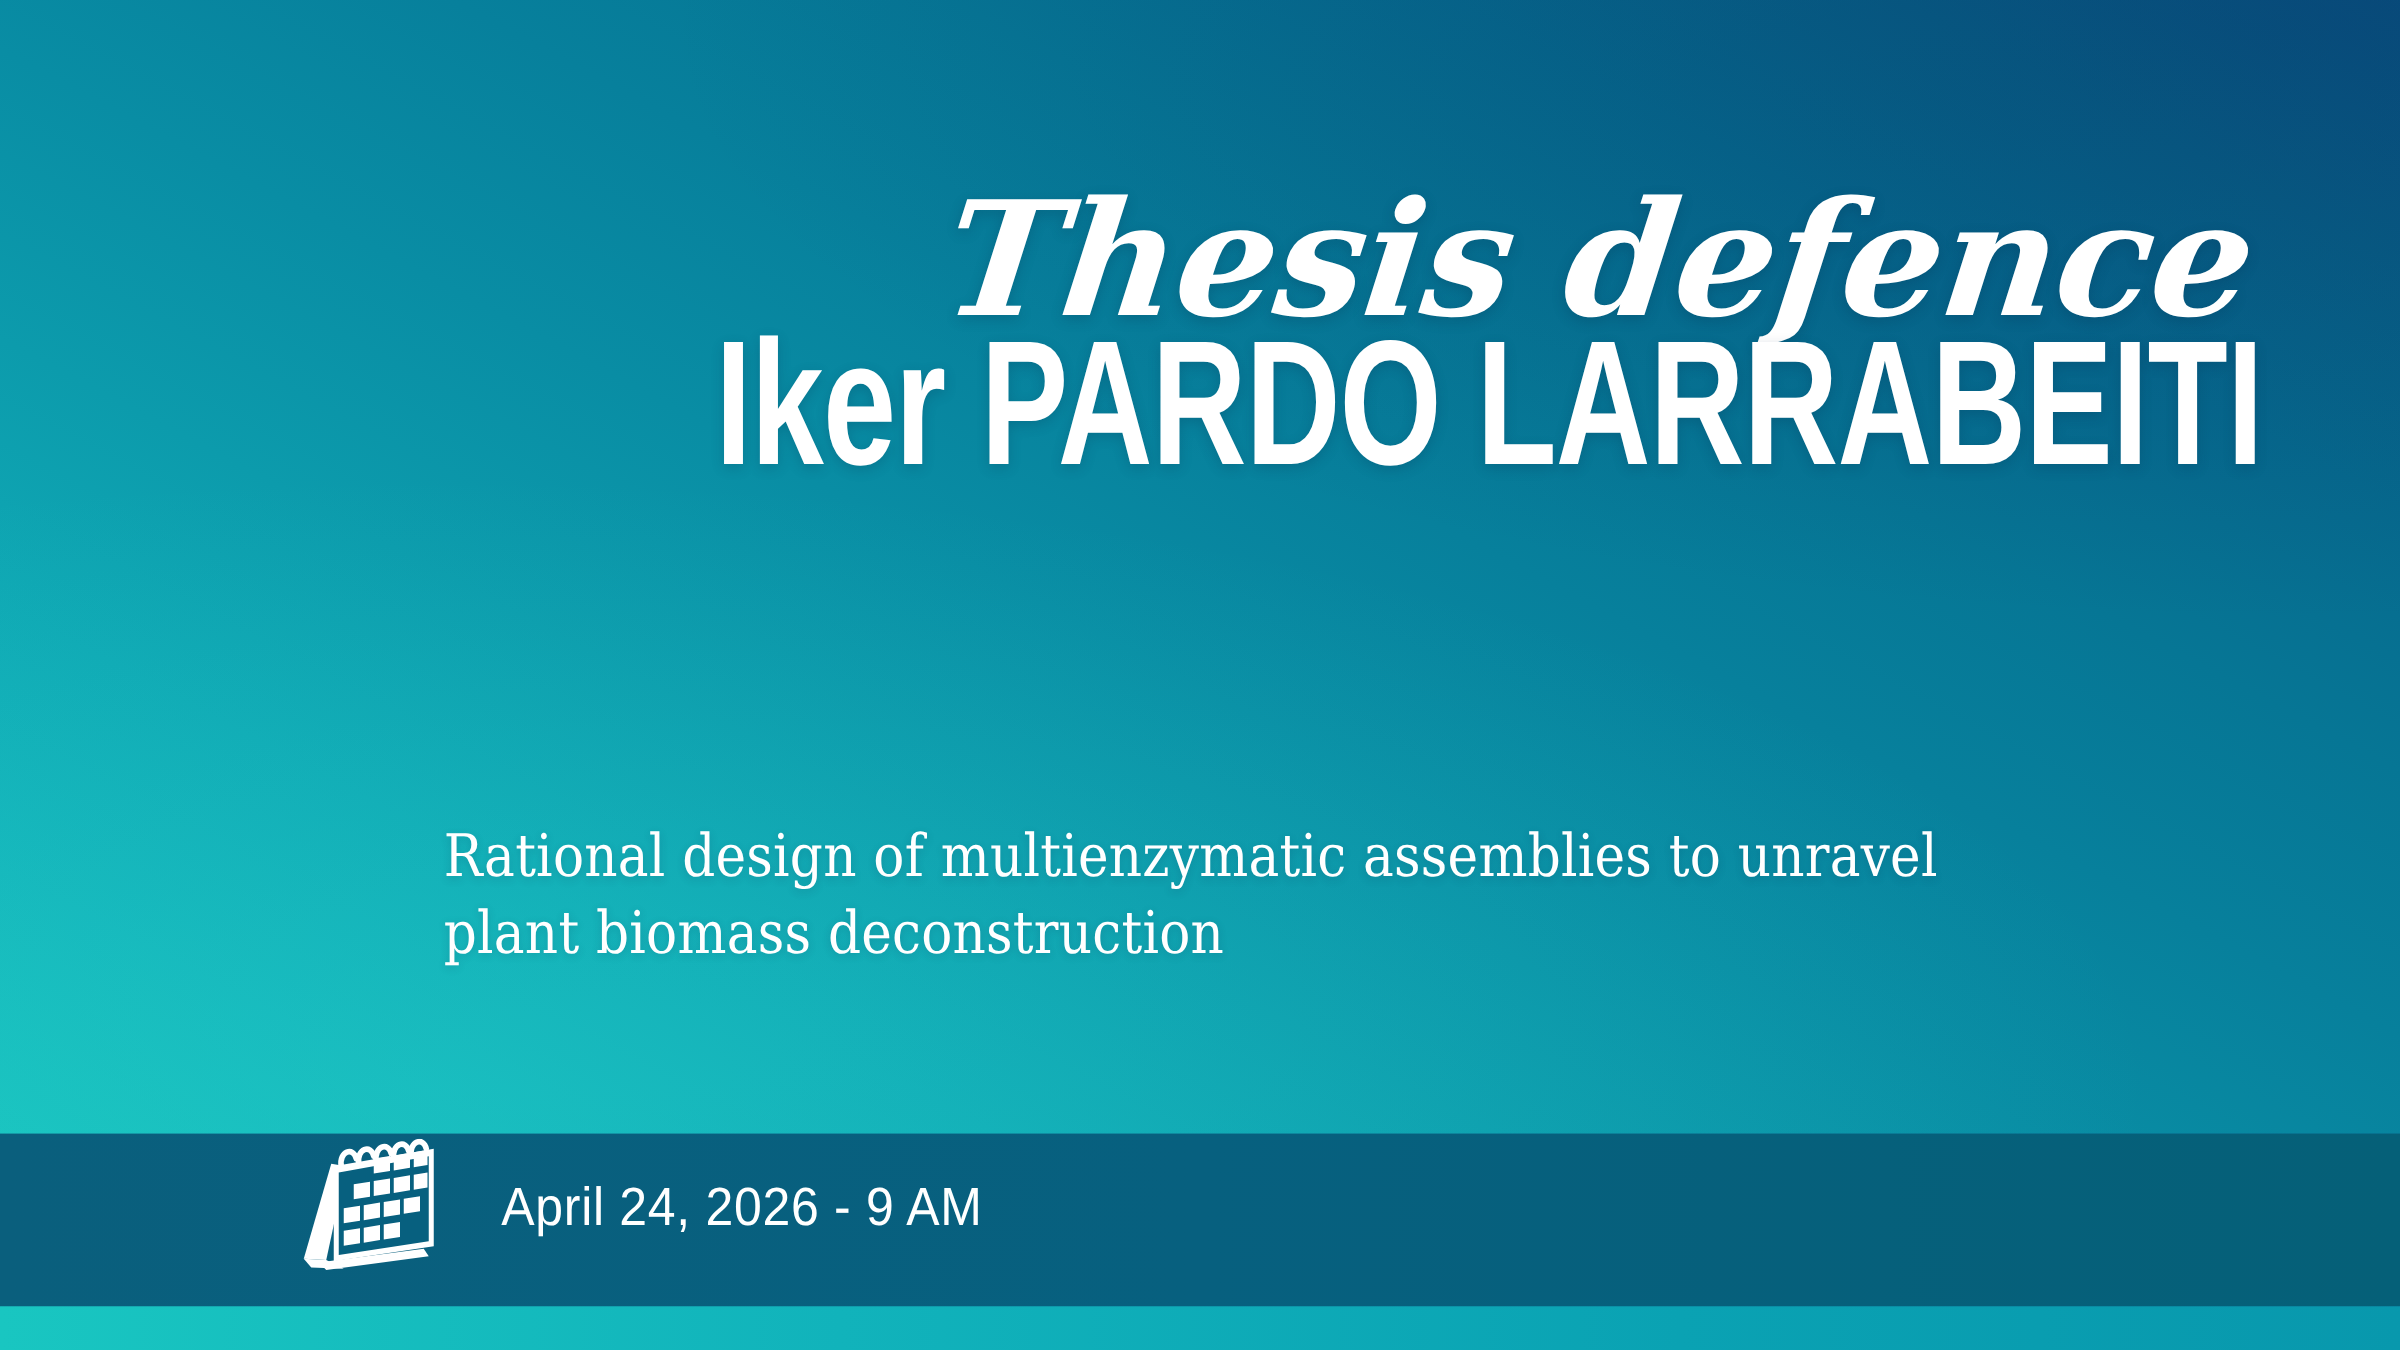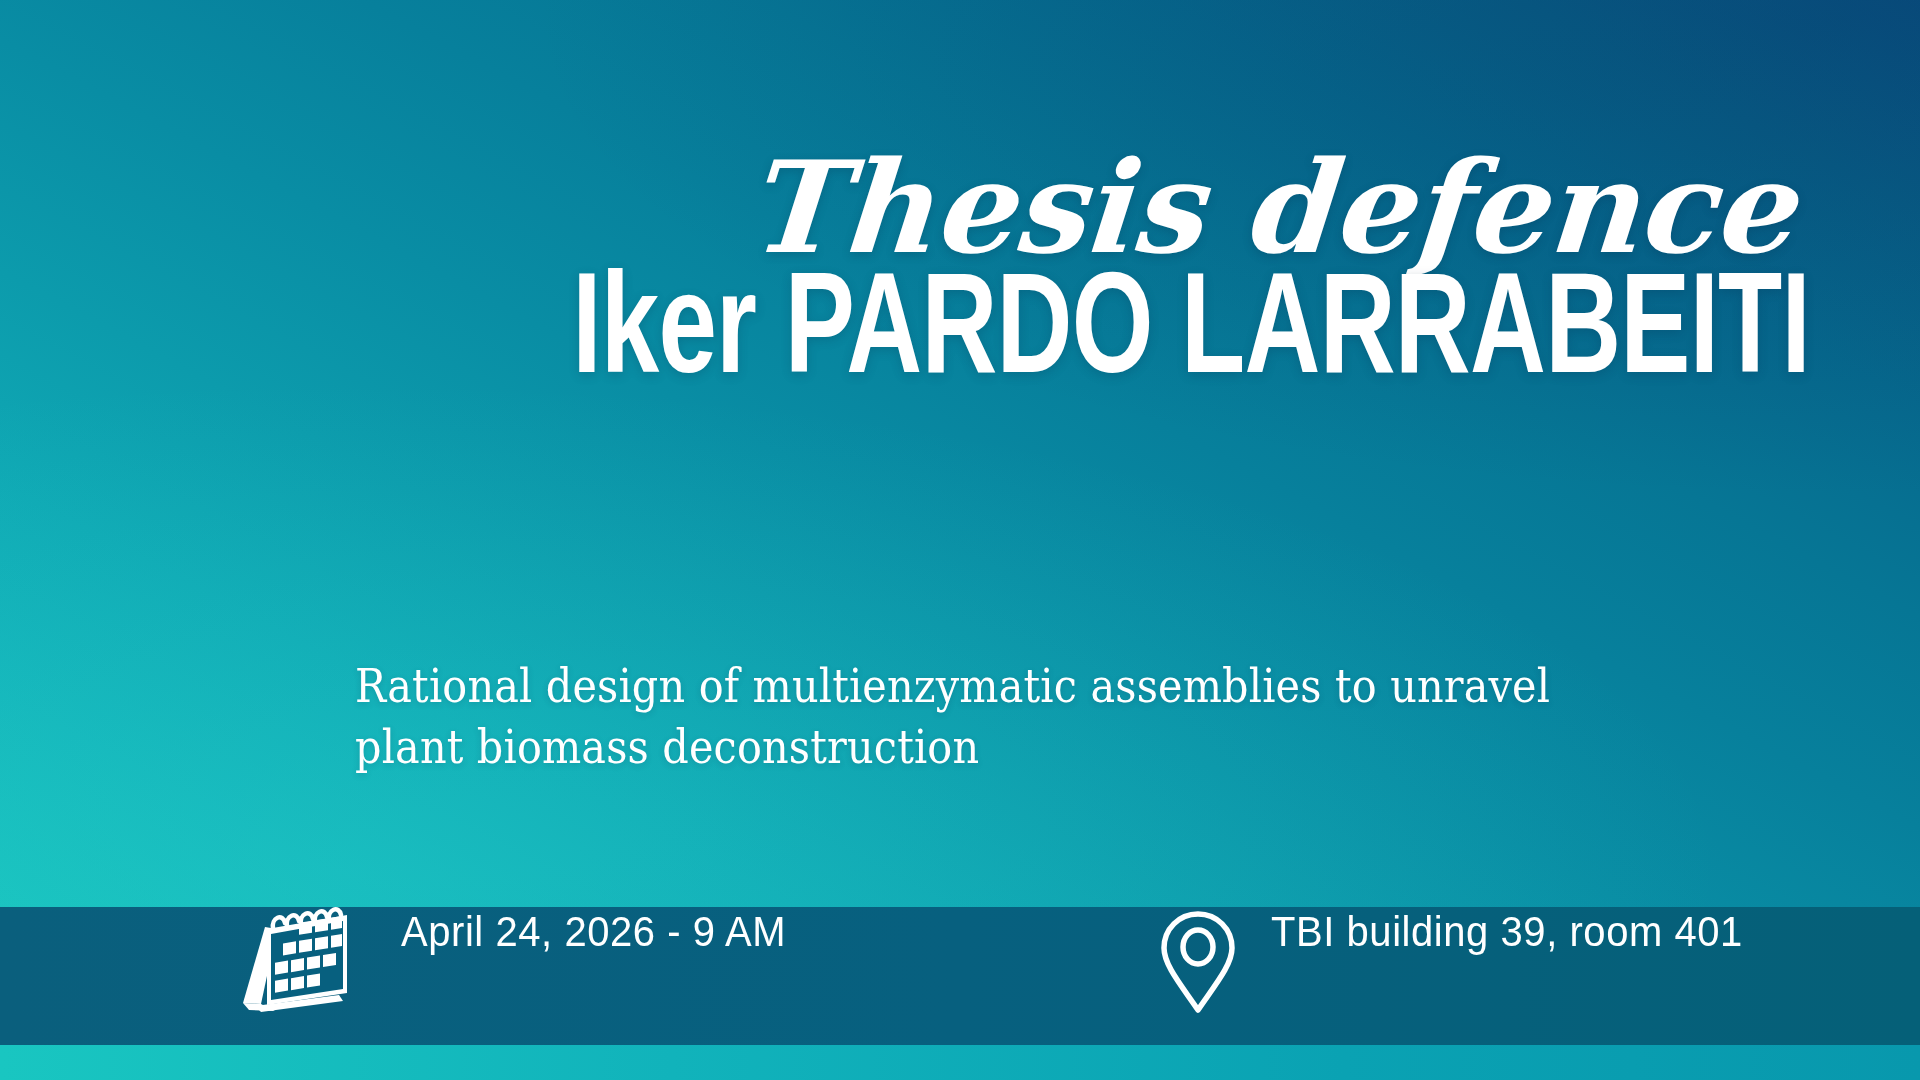--- a/index.html
+++ b/index.html
@@ -106,21 +106,21 @@
     letter-spacing:0.2px;
     transform:scaleX(0.88);
     transform-origin:left top;
     text-shadow:0 2px 7px rgba(0,40,70,0.18);
   }
 
   
   .footer-item {
     position:absolute;
     display:flex;
-    align-items:flex-start;
+    align-items:center;
     height:118px;
     top:907px;
   }
   .footer-item.date  { left:235px; }
   .footer-item.place { left:1155px; }
 
   .footer-icon {
     display:flex;
     align-items:center;
     justify-content:center;
@@ -198,23 +198,14 @@
 
           <rect x="40" y="80" width="13" height="12" transform="skewY(-9)"></rect>
           <rect x="56" y="80" width="13" height="12" transform="skewY(-9)"></rect>
           <rect x="72" y="80" width="13" height="12" transform="skewY(-9)"></rect>
         </g>
       </svg>
     </span>
     <span class="footer-text">April 24, 2026 - 9 AM</span>
   </div>
 
-  <div class="footer-item place">
-    <span class="footer-icon pin">
-      <svg width="86" height="110" viewBox="0 0 86 110" xmlns="http://www.w3.org/2000/svg">
-        <path d="M43 7 C24 7, 9 22, 9 41 C9 58, 26 78, 43 103 C60 78, 77 58, 77 41 C77 22, 62 7, 43 7 Z" fill="none" stroke="#ffffff" stroke-width="5.5" stroke-linejoin="round"></path>
-        <ellipse cx="43" cy="40" rx="15" ry="17" fill="none" stroke="#ffffff" stroke-width="5.5"></ellipse>
-      </svg>
-    </span>
-    <span class="footer-text">TBI building 39, room 401</span>
-  </div>
 
 </div>
 
 </body></html>

